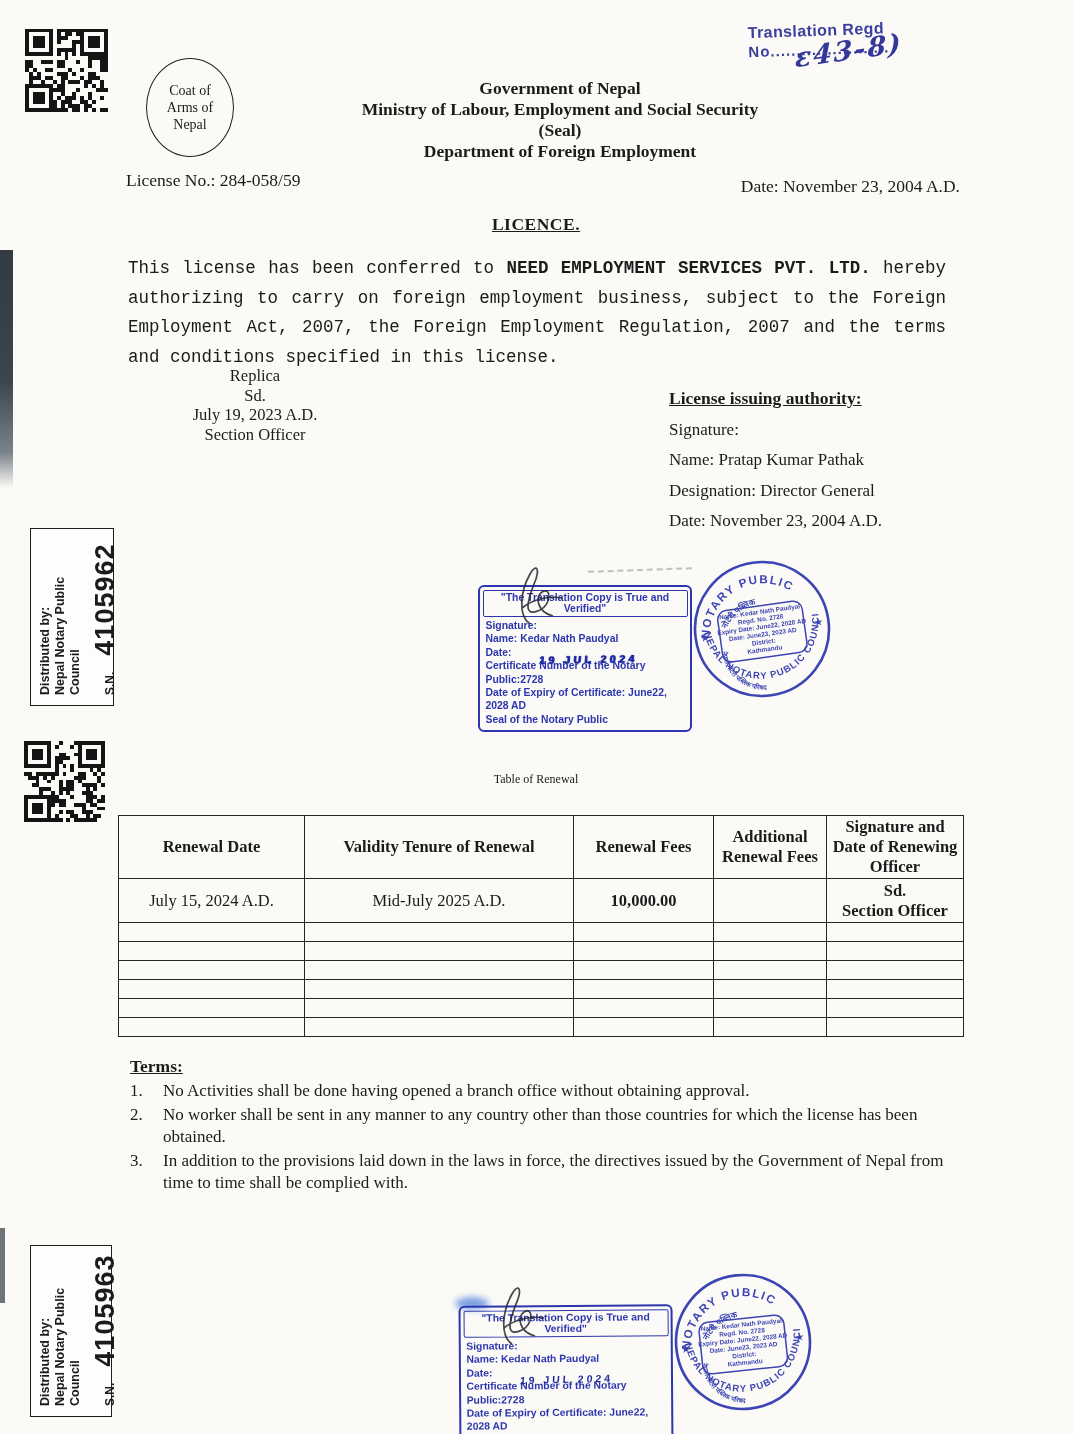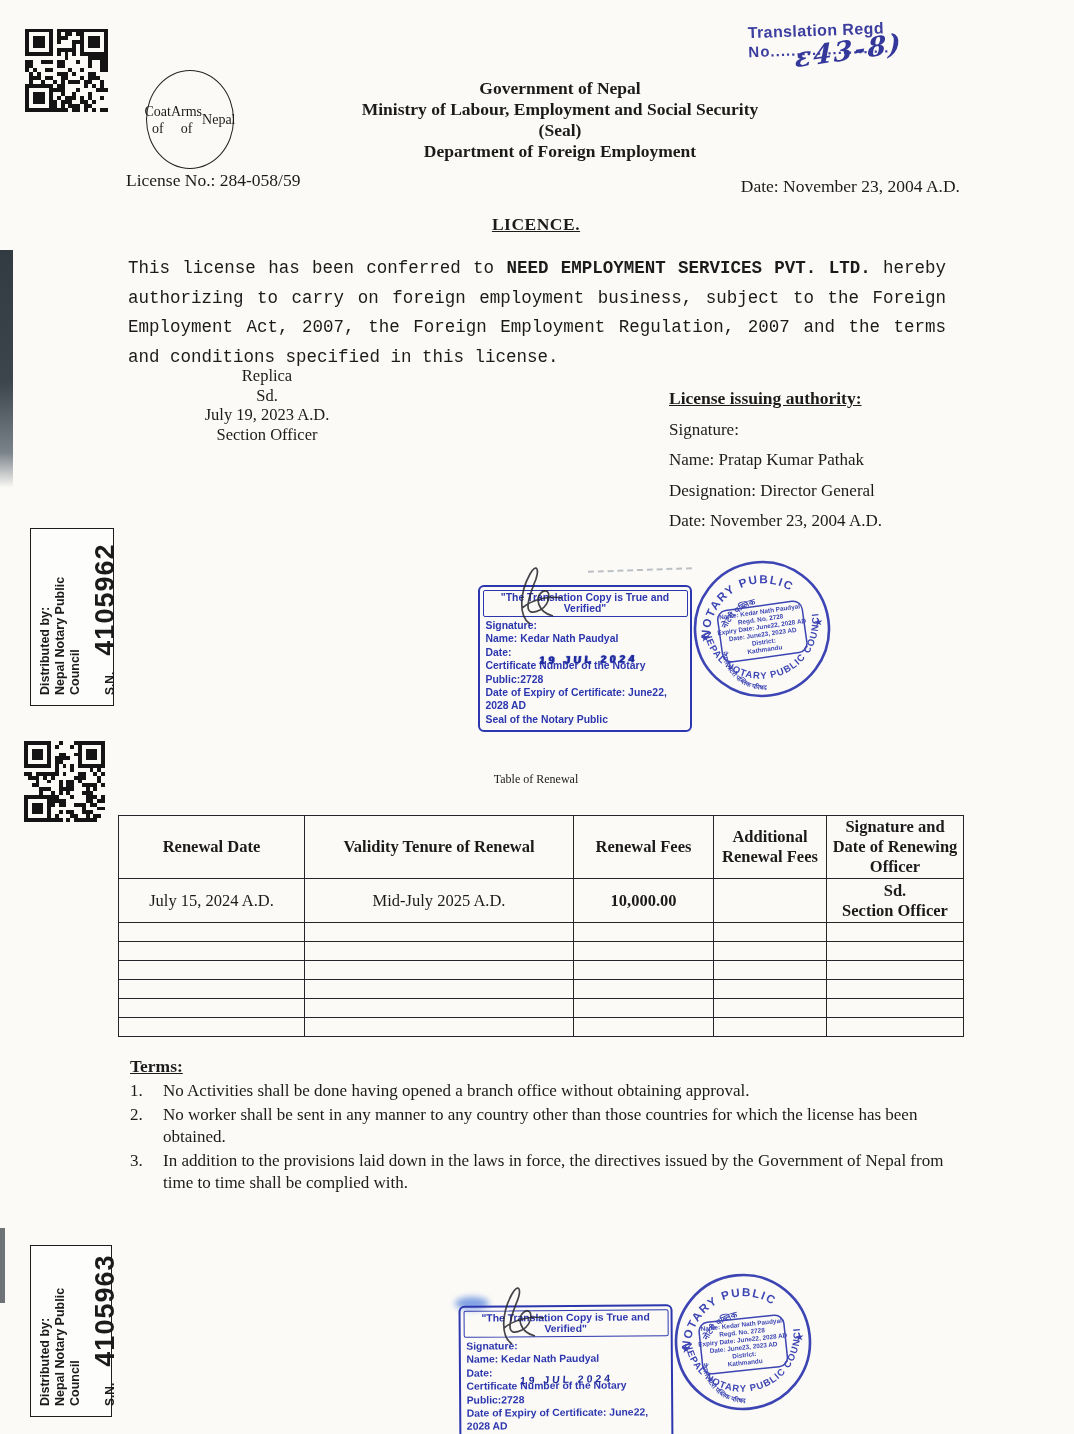--- a/index.html
+++ b/index.html
@@ -24,38 +24,38 @@
   
   .trans-stamp { left:748px; top:20px; width:240px; transform:rotate(-2deg);
     font-family:"Liberation Sans", sans-serif; color:#3c3f9f; }
   .trans-stamp .l1 { font-size:16px; font-weight:bold; letter-spacing:.4px; }
   .trans-stamp .l2 { font-size:15px; font-weight:bold; letter-spacing:1px; margin-top:1px; }
   .trans-hand { position:absolute; left:46px; top:14px; font-family:"DejaVu Serif", serif;
     font-style:italic; font-size:27px; color:#35389b; transform:rotate(-6deg) skewX(-8deg);
     letter-spacing:2px; font-weight:bold; }
 
   
-  .coat { left:146px; top:70px; width:88px; height:99px; border:1.6px solid #222;
-    border-radius:50%; display:flex; align-items:center;
+  .coat { left:146px; top:58px; width:88px; height:99px; border:1.6px solid #222;
+    border-radius:50%; display:flex; flex-direction:column; align-items:center;
     justify-content:center; text-align:center; font-size:14px; line-height:17px; }
 
   
   .header { left:190px; top:78px; width:740px; text-align:center;
     font-weight:bold; font-size:17.5px; line-height:21px; }
   .meta-line { font-size:17.5px;text-align:right; }
   .lic-no { left:126px; top:170px; }
   .date-right { left:640px; top:176px; width:320px; text-align:right; }
 
   .lic-title { left:128px; top:214px; width:816px; text-align:center; font-weight:bold;
     font-size:17.5px; letter-spacing:.5px; }
   .lic-title span { text-decoration:underline; }
   .body-par { left:128px; top:254px; width:818px; font-size:17.5px; line-height:29.5px;
     text-align:justify;font-family:Liberation Mono, monospace; }
 
-  .replica { left:162px; top:366px; width:210px; text-align:center; font-size:16.5px;
+  .replica { left:150px; top:366px; width:210px; text-align:center; font-size:16.5px;
     line-height:19.5px; }
 
   .authority { left:625px; top:388px; font-size:17px;margin-left:44px; }
   .authority .ttl { font-weight:bold; text-decoration:underline; font-size:17.5px; }
   .authority div+div { margin-top:10.5px; }
 
   
   .serial-outer { width:84px; }
   .serial-inner { border:1.8px solid #1d1d1d; background:rgba(255,255,255,.5);
     font-family:"Liberation Sans", sans-serif; transform-origin:top left;

